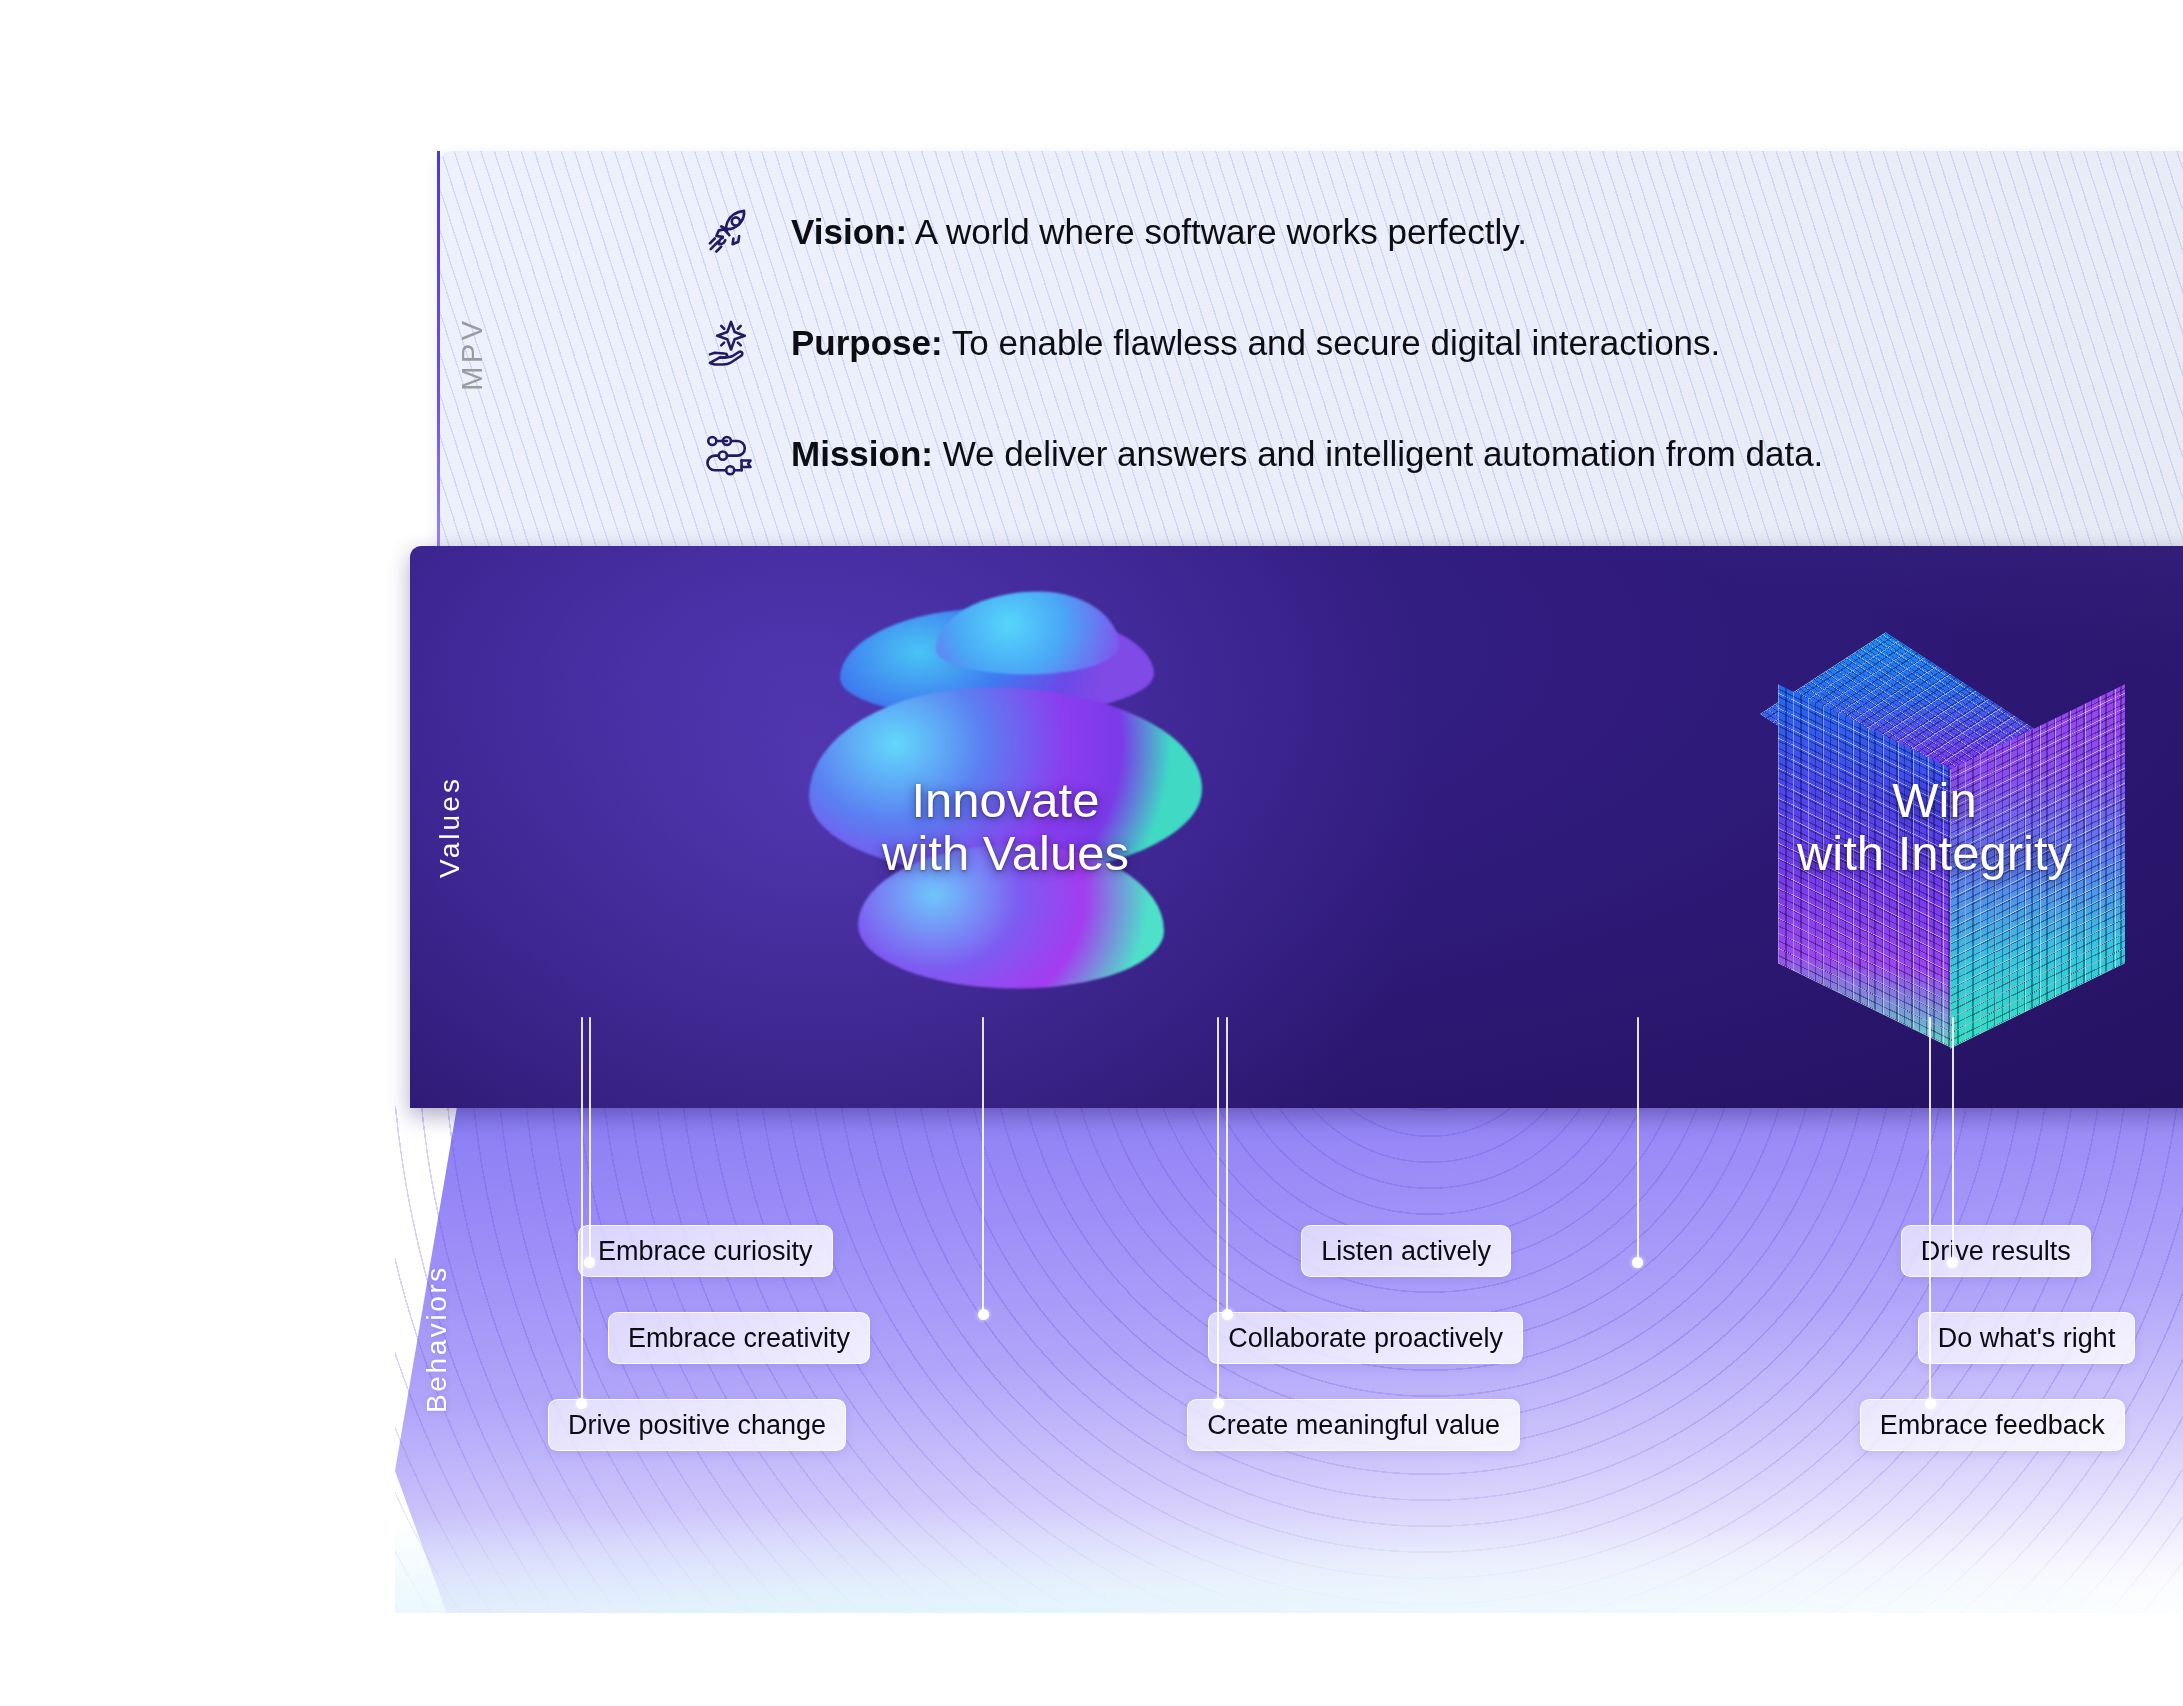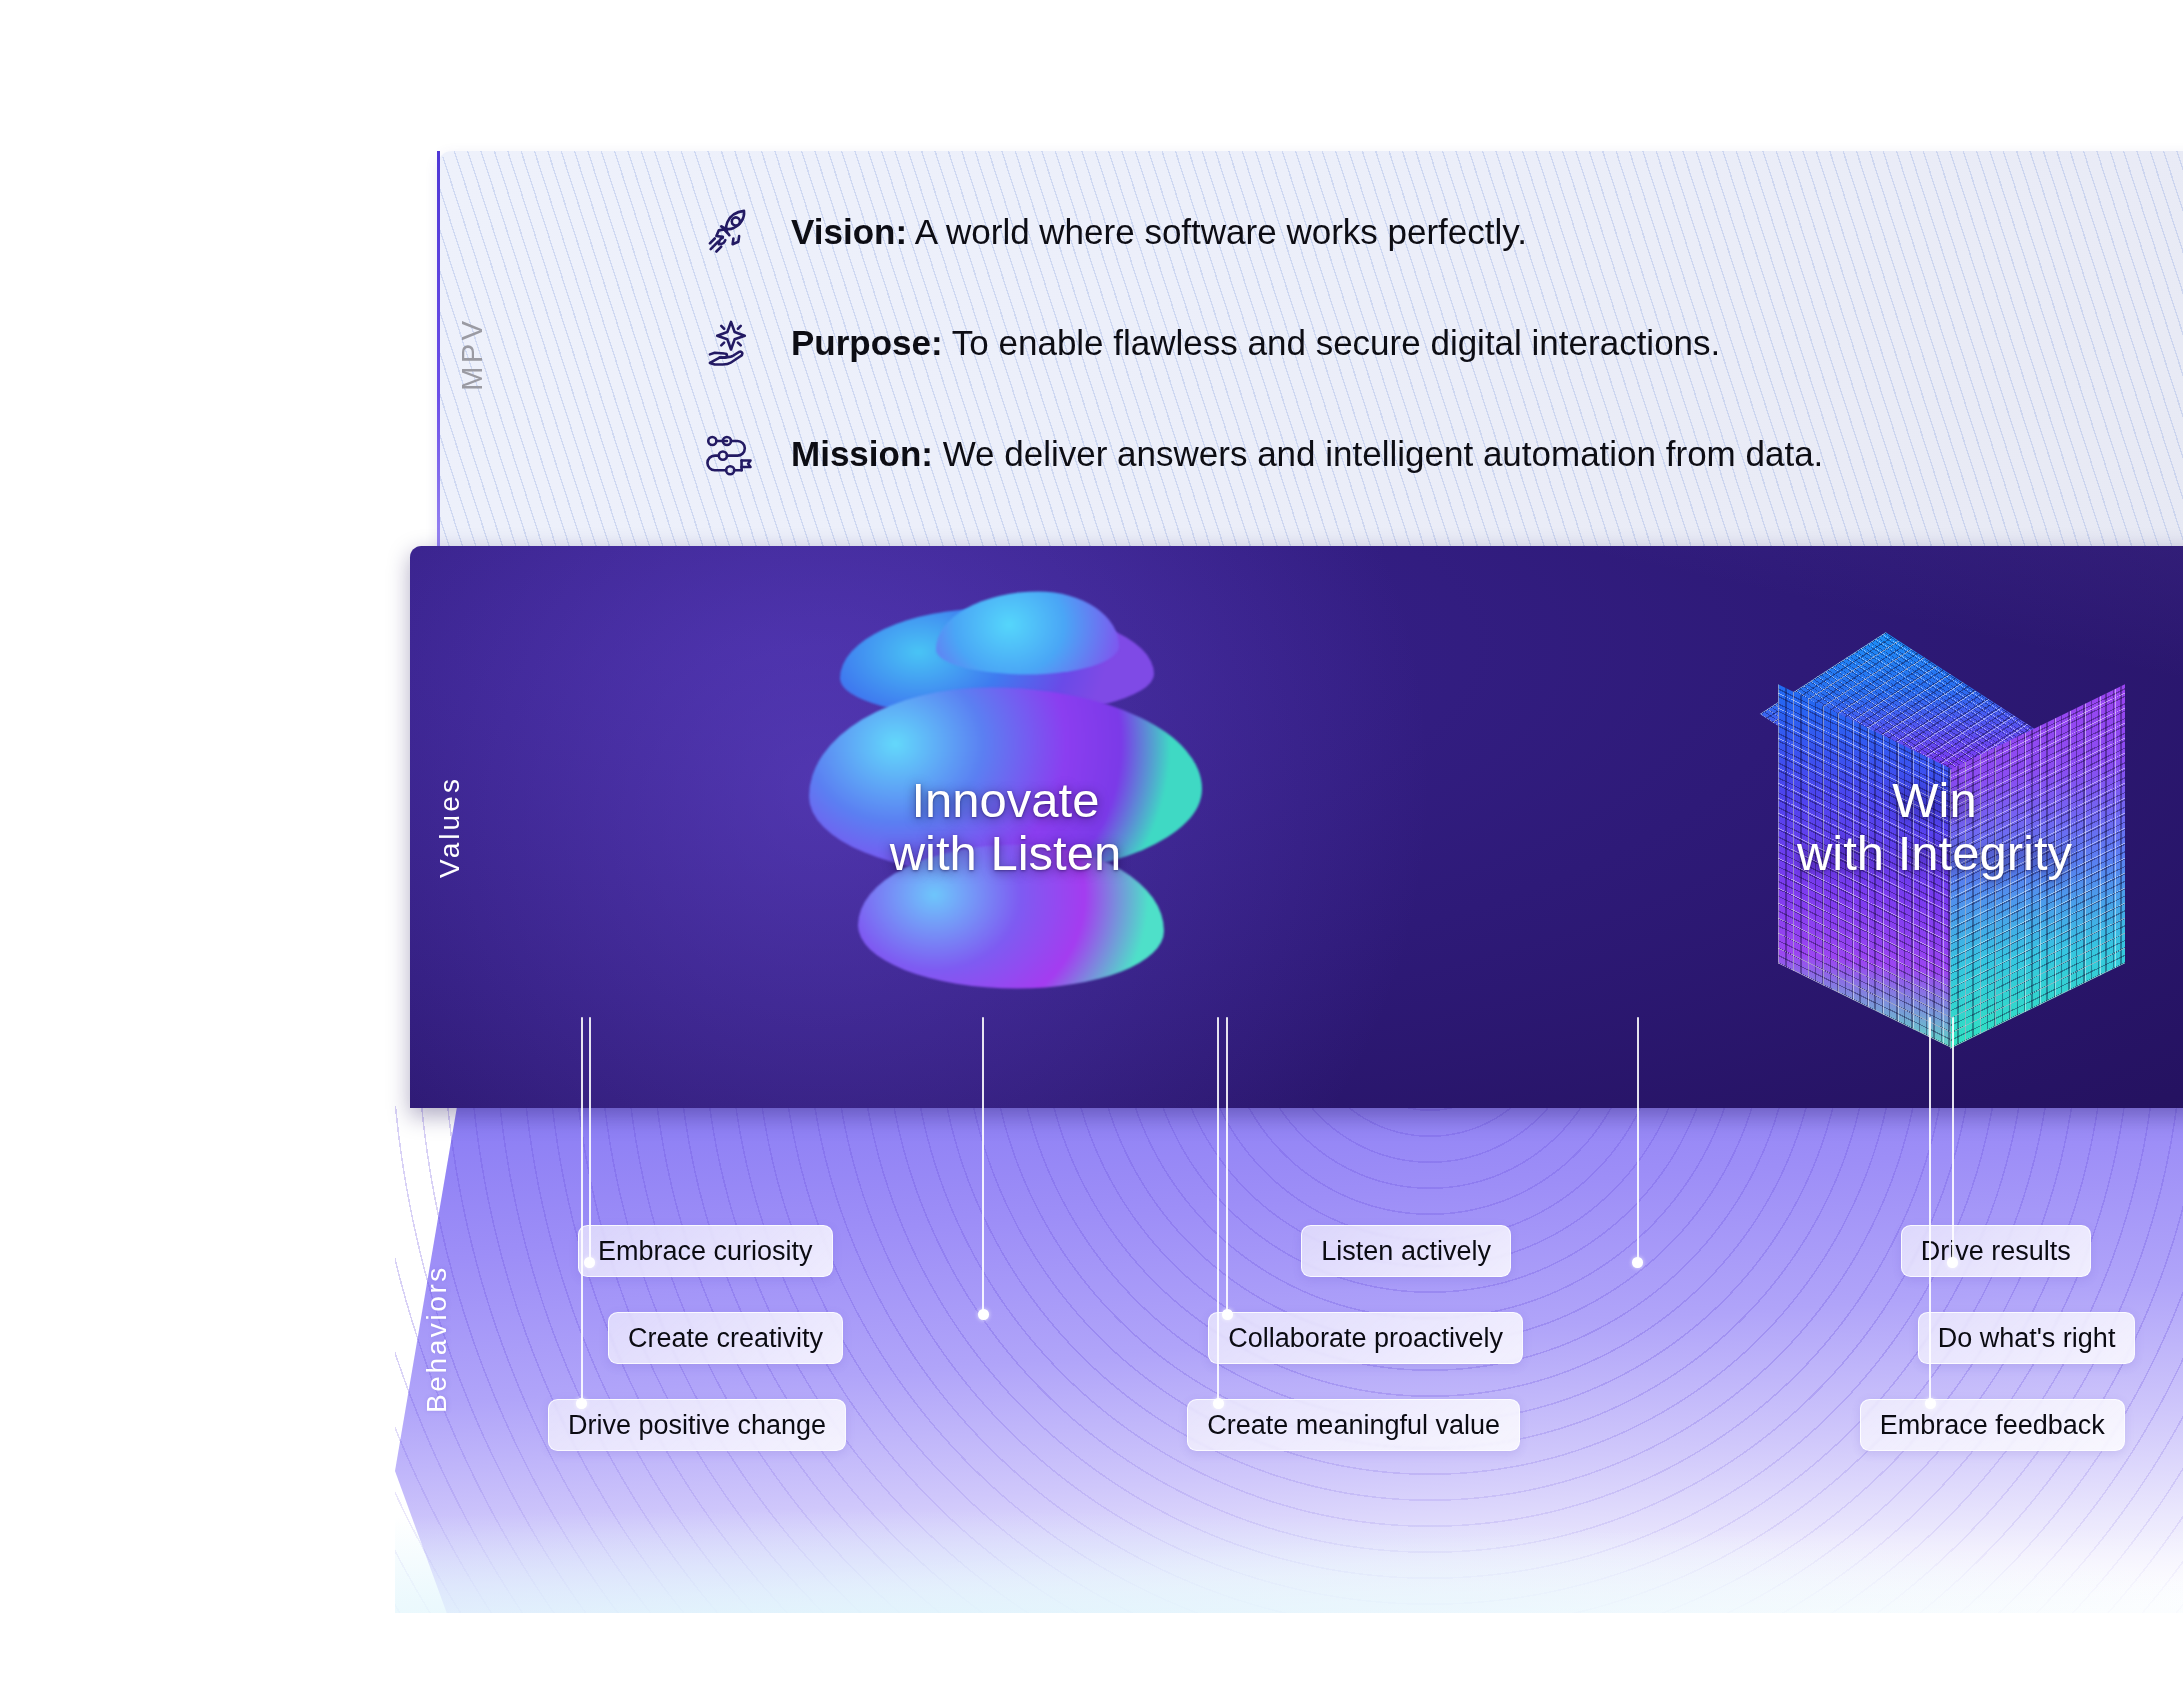--- a/index.html
+++ b/index.html
@@ -268,21 +268,21 @@
   <div class="behaviors-panel">
     <div class="beh-bg"></div>
     <div class="beh-arcs"></div>
     <div class="beh-wave"></div>
     <div class="beh-sidelabel">Behaviors</div>
 
     <div class="beh-cols">
 
       <div class="beh-col">
         <div class="pill" style="left:52px; top:119px;">Embrace curiosity</div>
-        <div class="pill" style="left:82px; top:206px;">Create creativity</div>
+        <div class="pill" style="left:82px; top:206px;">Embrace creativity</div>
         <div class="pill" style="left:22px;  top:293px;">Drive positive change</div>
       </div>
 
       <div class="beh-col">
         <div class="pill" style="left:117px; top:119px;margin-left:28px;">Listen actively</div>
         <div class="pill" style="left:52px; top:206px;">Collaborate proactively</div>
         <div class="pill" style="left:31px;  top:293px;">Create meaningful value</div>
       </div>
 
       <div class="beh-col">
@@ -329,21 +329,21 @@
         <div class="value-art">
           <div class="cloudstack">
             <div class="cloudblob cb1"></div>
             <div class="cloudblob cb1b"></div>
             <div class="cloudblob cb2"></div>
             <div class="cloudblob cb3"></div>
           </div>
         </div>
         <div class="value-title">
           <div>Innovate</div>
-          <div>with Listen</div>
+          <div>with Values</div>
         </div>
       </div>
 
 
       <div class="value-col">
         <div class="value-art">
           <div class="cubewrap">
             <div class="cube" style="width:362px;height:415px;">
               <div class="cube-face cube-top">
                   <div class="cube-grid"></div>

